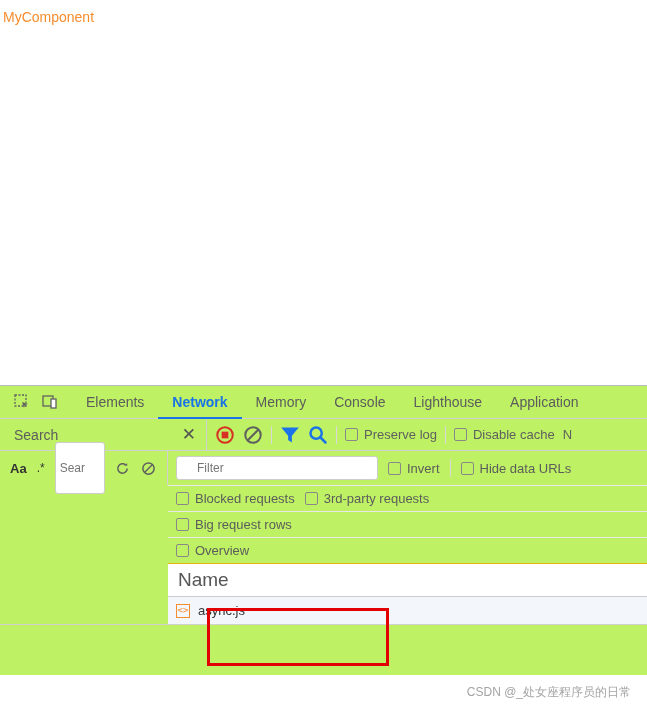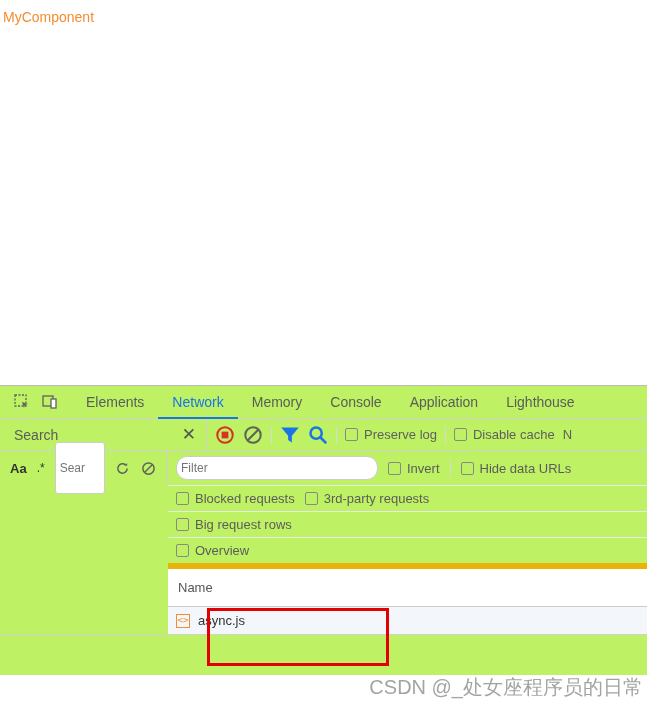--- a/index.html
+++ b/index.html
@@ -5,21 +5,21 @@
 *{box-sizing:border-box;margin:0;padding:0}
 body{font-family:"Microsoft YaHei","Segoe UI",Arial,sans-serif;font-size:13px;color:#333;width:647px;height:705px;overflow:hidden;background:#fff;position:relative}
 .page-top{padding:3px 0 0 3px}
 .click-btn{background:#eef5fd;border:1px solid #c0d5ea;color:#1a73e8;padding:6px 14px;font-size:14px;cursor:pointer;border-radius:2px}
 .comp-label{color:#f58d2e;font-size:14px;margin-top:6px}
 .devtools{position:absolute;left:0;right:0;bottom:30px;top:385px;border-top:1px solid #bbb;display:flex;flex-direction:column;background:#bef264;color:#333}
 .tabbar{display:flex;align-items:center;height:33px;border-bottom:1px solid #d0d0d0;font-size:14px;color:#5c5c5c}
 .tabbar .tool-icons{display:flex;align-items:center;gap:8px;padding:0 12px;color:#606060}
 .tabbar .tool-icons svg{width:16px;height:16px}
 .tabbar .tab{padding:0 14px;height:33px;line-height:33px;cursor:pointer}
-.tabbar .tab.active{color:#1a73e8;border-bottom:2px solid #1a73e8;margin-bottom:-1px;font-weight:400}
+.tabbar .tab.active{color:#1a73e8;border-bottom:2px solid #1a73e8;margin-bottom:-1px;font-weight:700}
 .row2{display:flex;height:32px;border-bottom:1px solid #d0d0d0;align-items:stretch}
 .search-pane{width:207px;display:flex;align-items:center;padding:0 10px 0 14px;border-right:1px solid #d0d0d0;font-size:14px;color:#5c5c5c;justify-content:space-between}
 .search-pane .close-x{font-size:17px;color:#555;cursor:pointer;line-height:1}
 .net-toolbar{flex:1;display:flex;align-items:center;gap:8px;padding:0 8px;font-size:13px;color:#5f5f5f;overflow:hidden}
 .icon-btn{width:20px;height:20px;display:flex;align-items:center;justify-content:center;cursor:pointer}
 .record-btn svg circle.outer{stroke:#d93025;fill:none;stroke-width:1.6}
 .record-btn svg rect{fill:#d93025}
 .divider{width:1px;height:18px;background:#d9d9d9}
 .filter-icon svg path{fill:#1a73e8}
 .search-icon svg circle{stroke:#1a73e8;fill:none;stroke-width:2}
@@ -27,27 +27,27 @@
 .chk{display:flex;align-items:center;gap:6px;white-space:nowrap}
 .chk .box{width:13px;height:13px;border:1px solid #888;border-radius:2px;flex:none}
 .row3{display:flex;border-bottom:1px solid #d0d0d0;align-items:stretch}
 .search-controls{width:168px;border-right:1px solid #d0d0d0;display:flex;align-items:center;gap:10px;padding:0 10px;height:34px}
 .search-controls .aa{font-weight:bold;font-size:13px}
 .search-controls .regex{font-size:12px}
 .search-controls input{width:50px;border:1px solid #ccc;border-radius:3px;padding:18px 4px;font-size:12px;outline:none}
 .search-controls .refresh,.search-controls .clear{width:18px;height:18px;display:flex;align-items:center;justify-content:center;cursor:pointer}
 .filter-area{flex:1;display:flex;flex-direction:column}
 .filter-row{display:flex;align-items:center;gap:10px;padding:5px 8px;border-bottom:1px solid #e9e9e9;color:#5c5c5c}
-.filter-row input.filter-input{width:202px;border:1px solid #ccc;border-radius:11px;padding:4px 4px;font-size:12px;outline:none;color:#888}
+.filter-row input.filter-input{width:202px;border:1px solid #ccc;border-radius:3px;padding:4px 20px;font-size:12px;outline:none;color:#888}
 .filter-row.no-border{border-bottom:none}
-.name-header{border-top:6px solid #eab308;border-bottom:1px solid #ccc;padding:11px 10px;color:#555;font-size:13px;background:#fff}
+.name-header{border-top:1px solid #eab308;border-bottom:1px solid #ccc;padding:5px 10px;color:#555;font-size:19px;background:#fff}
 .file-row{display:flex;align-items:center;gap:8px;padding:6px 8px;background:#f3f6fb}
 .file-icon{width:14px;height:14px;border:1px solid #f58d2e;display:flex;align-items:center;justify-content:center;color:#f58d2e;font-size:9px;line-height:1;font-family:monospace}
 .highlight-box{position:absolute;border:3px solid #e30000;pointer-events:none}
-.watermark{position:absolute;right:4px;bottom:4px;color:rgba(140,140,140,0.8);font-size:20px}
+.watermark{position:absolute;right:16px;bottom:4px;color:rgba(140,140,140,0.8);font-size:12px}
 </style>
 </head>
 <body>
 
 <div class="page-top">
   <div class="comp-label">MyComponent</div>
 </div>
 
 <div class="devtools">
   <div class="tabbar">
@@ -62,22 +62,22 @@
         <svg viewBox="0 0 16 16">
             <rect x="1" y="2" width="10" height="10" fill="none" stroke="#606060" stroke-width="1.3"></rect>
             <rect x="9" y="5" width="5" height="9" fill="#fff" stroke="#606060" stroke-width="1.3"></rect>
           </svg>
       </span>
     </div>
     <div class="tab">Elements</div>
     <div class="tab active">Network</div>
     <div class="tab">Memory</div>
     <div class="tab">Console</div>
+    <div class="tab">Lighthouse</div>
     <div class="tab">Application</div>
-    <div class="tab">Lighthouse</div>
   </div>
 
   <div class="row2">
     <div class="search-pane">
       <span>Search</span>
       <span class="close-x">✕</span>
     </div>
     <div class="net-toolbar">
       <span class="icon-btn record-btn">
         <svg viewBox="0 0 16 16">

